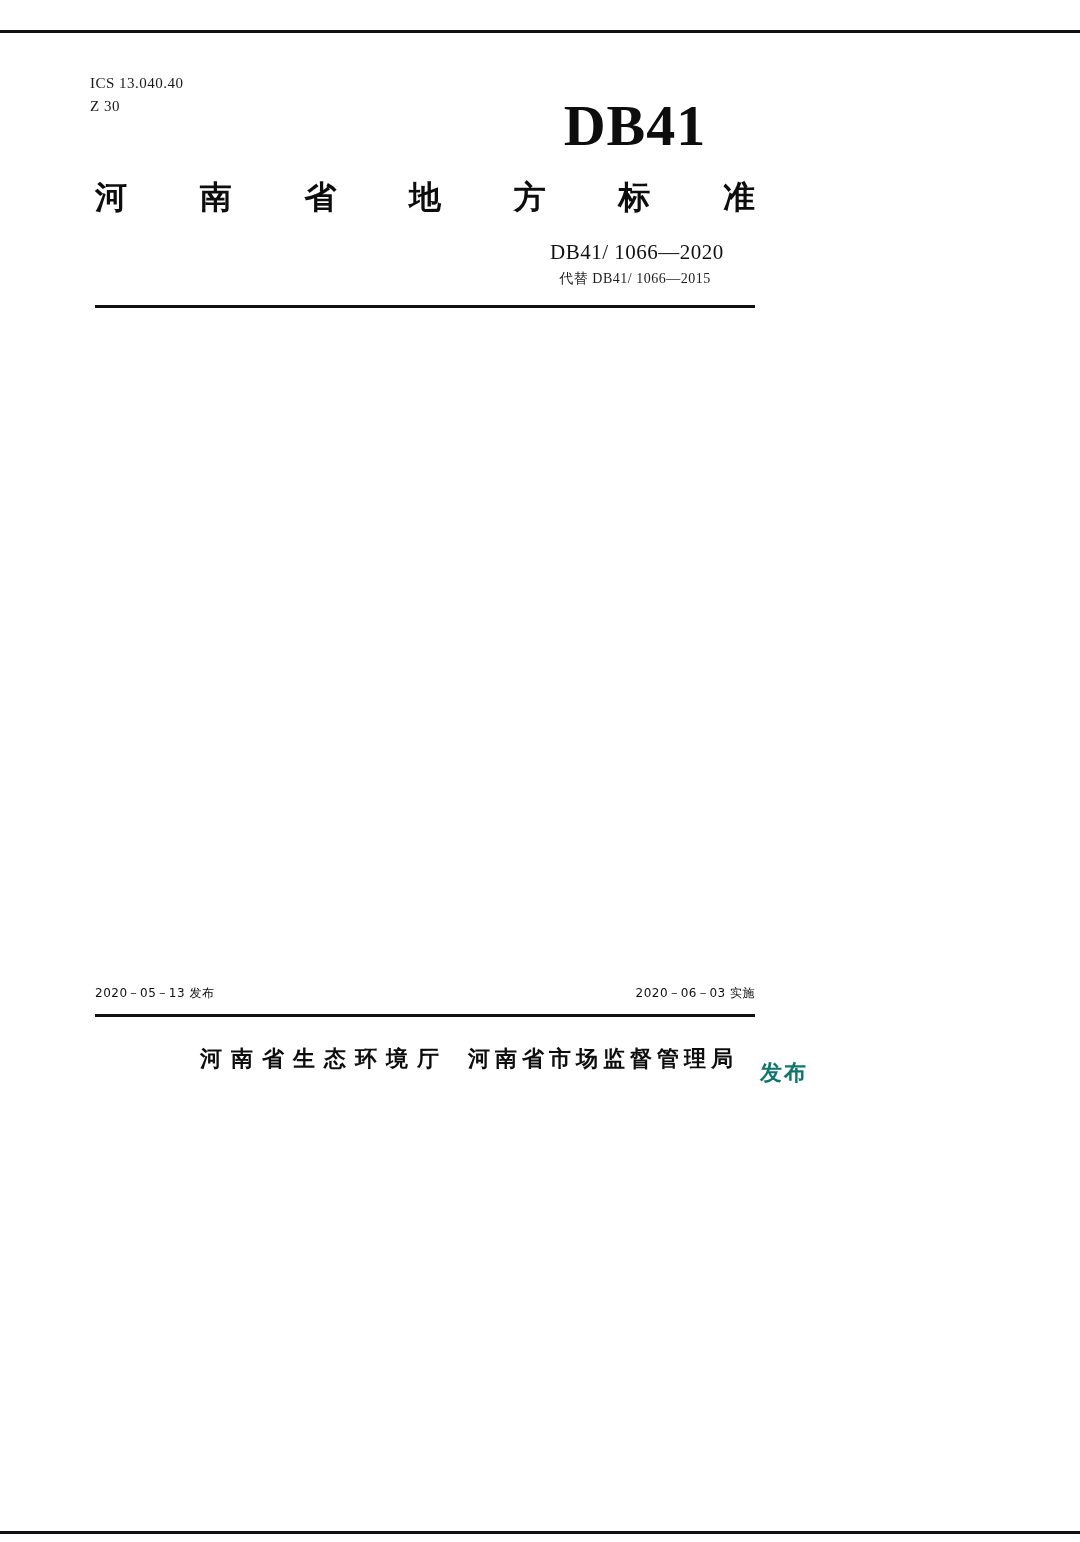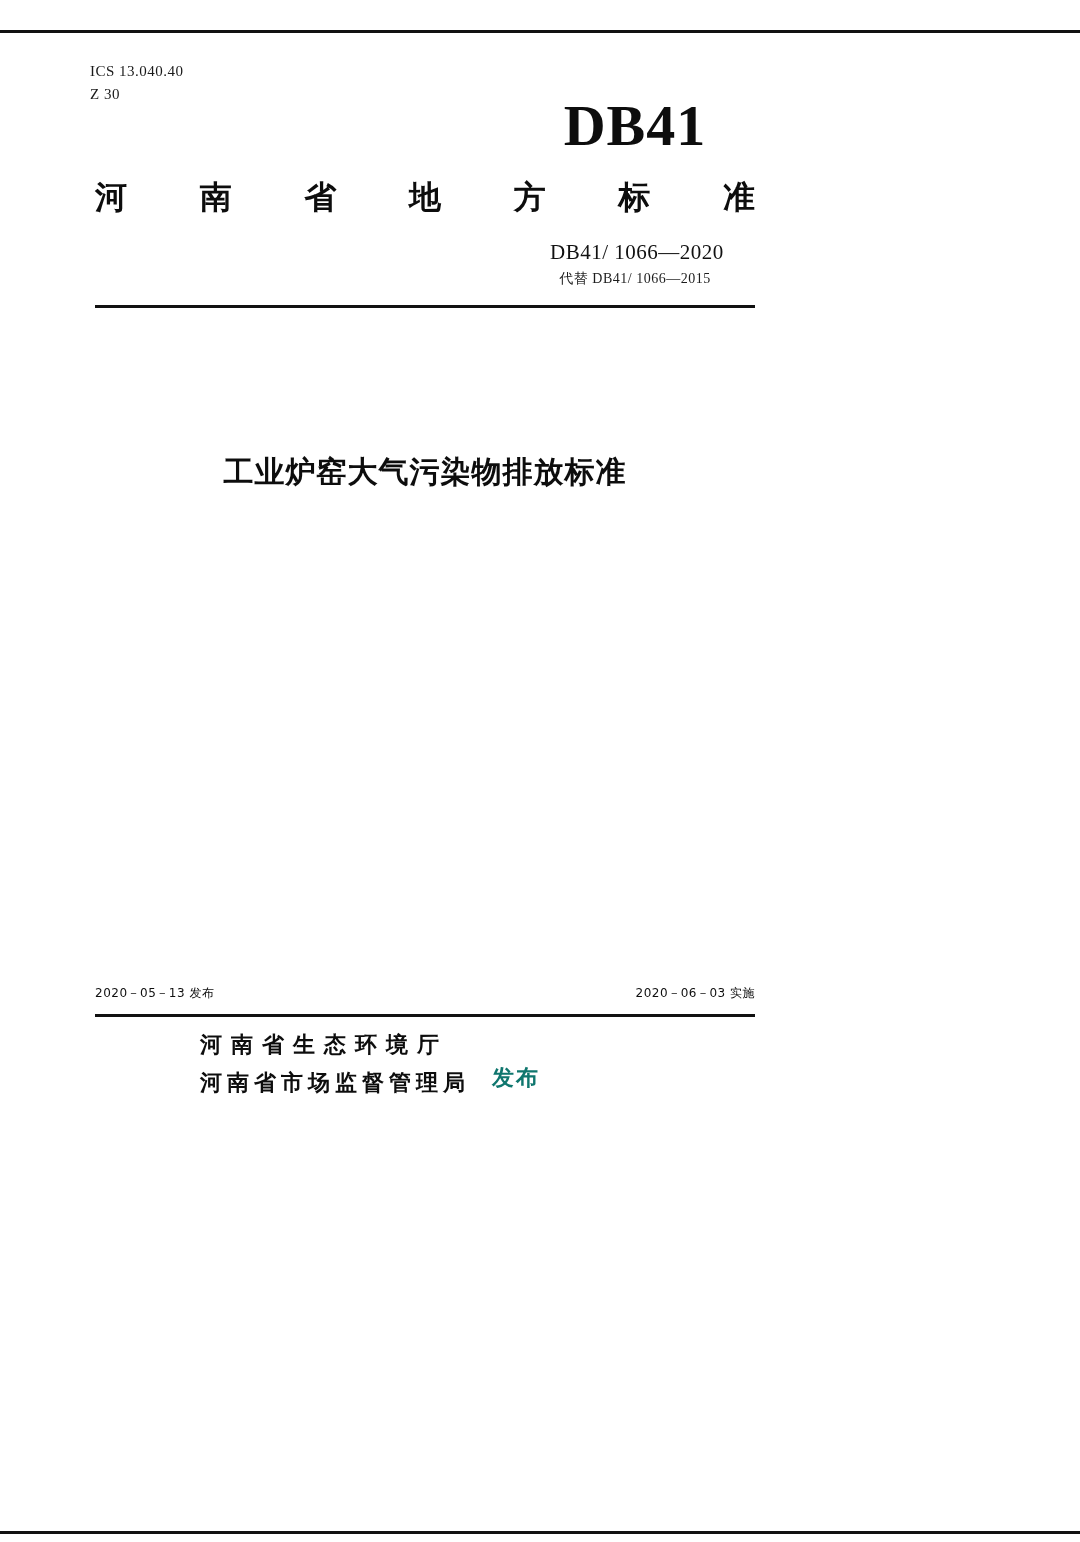--- a/index.html
+++ b/index.html
@@ -35,21 +35,21 @@
     right: 0;
     bottom: 8px;
     height: 3px;
     background: #111111;
   }
 
   
   .ics-block {
     position: absolute;
     left: 90px;
-    top: 60px;
+    top: 72px;
     font-family: "Liberation Serif", serif;
     font-size: 15px;
     line-height: 1.55;
     letter-spacing: 0.5px;
     color: #1a1a1a;
   }
 
   .db-logo {
     position: absolute;
     left: 0;
@@ -150,22 +150,22 @@
 
   .issuers {
     position: absolute;
     left: 200px;
     top: 1030px;
     display: flex;
     align-items: center;
   }
   .issuer-lines {
     display: flex;
-    flex-direction: column;
-    gap: 8px;
+    flex-direction: row;
+    gap: 20px;
   }
   .issuer-line {
     font-family: "DejaVu Sans", sans-serif;
     font-weight: 700;
     font-size: 22px;
     color: #0d0d0d;
     display: flex;
     gap: 12px;
   }
   .issuer-line.l1 { letter-spacing: 9px; }
@@ -202,21 +202,20 @@
     <span>方</span>
     <span>标</span>
     <span>准</span>
   </div>
 
   <div class="std-code">DB41/ 1066—2020</div>
   <div class="std-replaces">代替 DB41/ 1066—2015</div>
 
   <div class="header-rule"></div>
 
-  <div class="doc-title">工业炉窑大气污染物排放标准</div>
 
   <div class="dates-row">
     <div>2020－05－13 发布</div>
     <div>2020－06－03 实施</div>
   </div>
   <div class="footer-rule"></div>
 
   <div class="issuers">
     <div class="issuer-lines">
       <div class="issuer-line l1">河南省生态环境厅</div>

